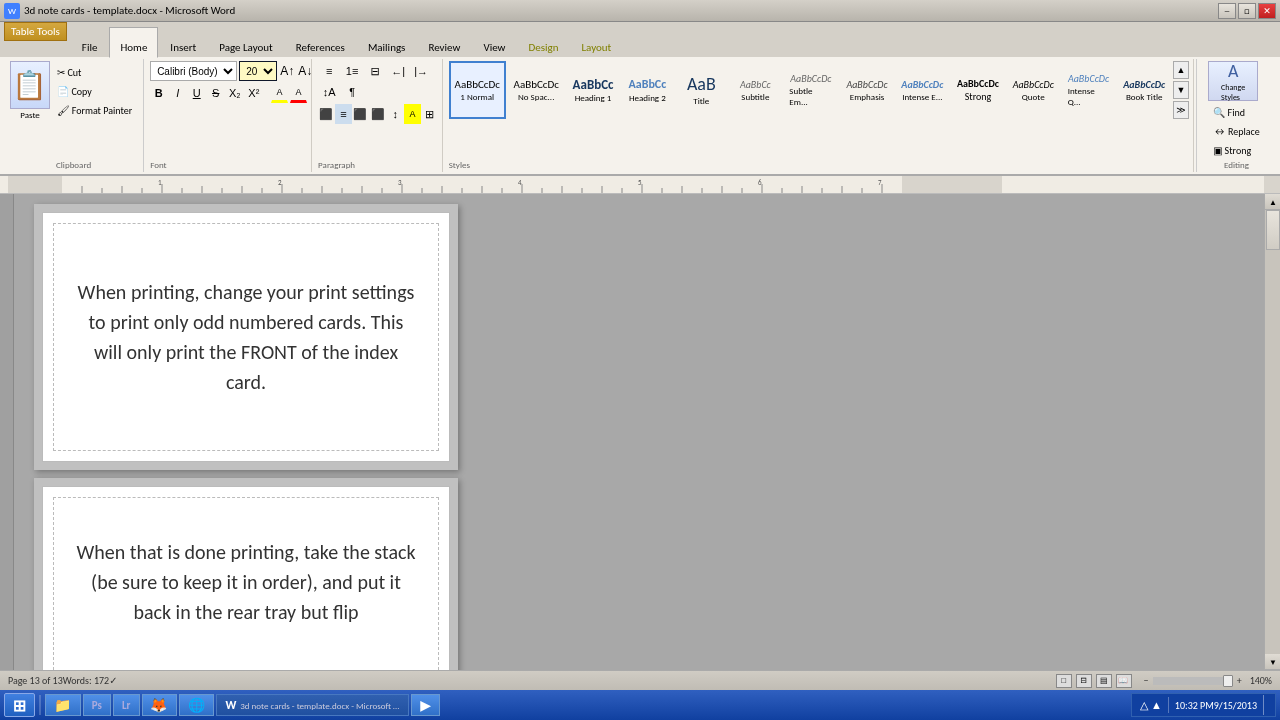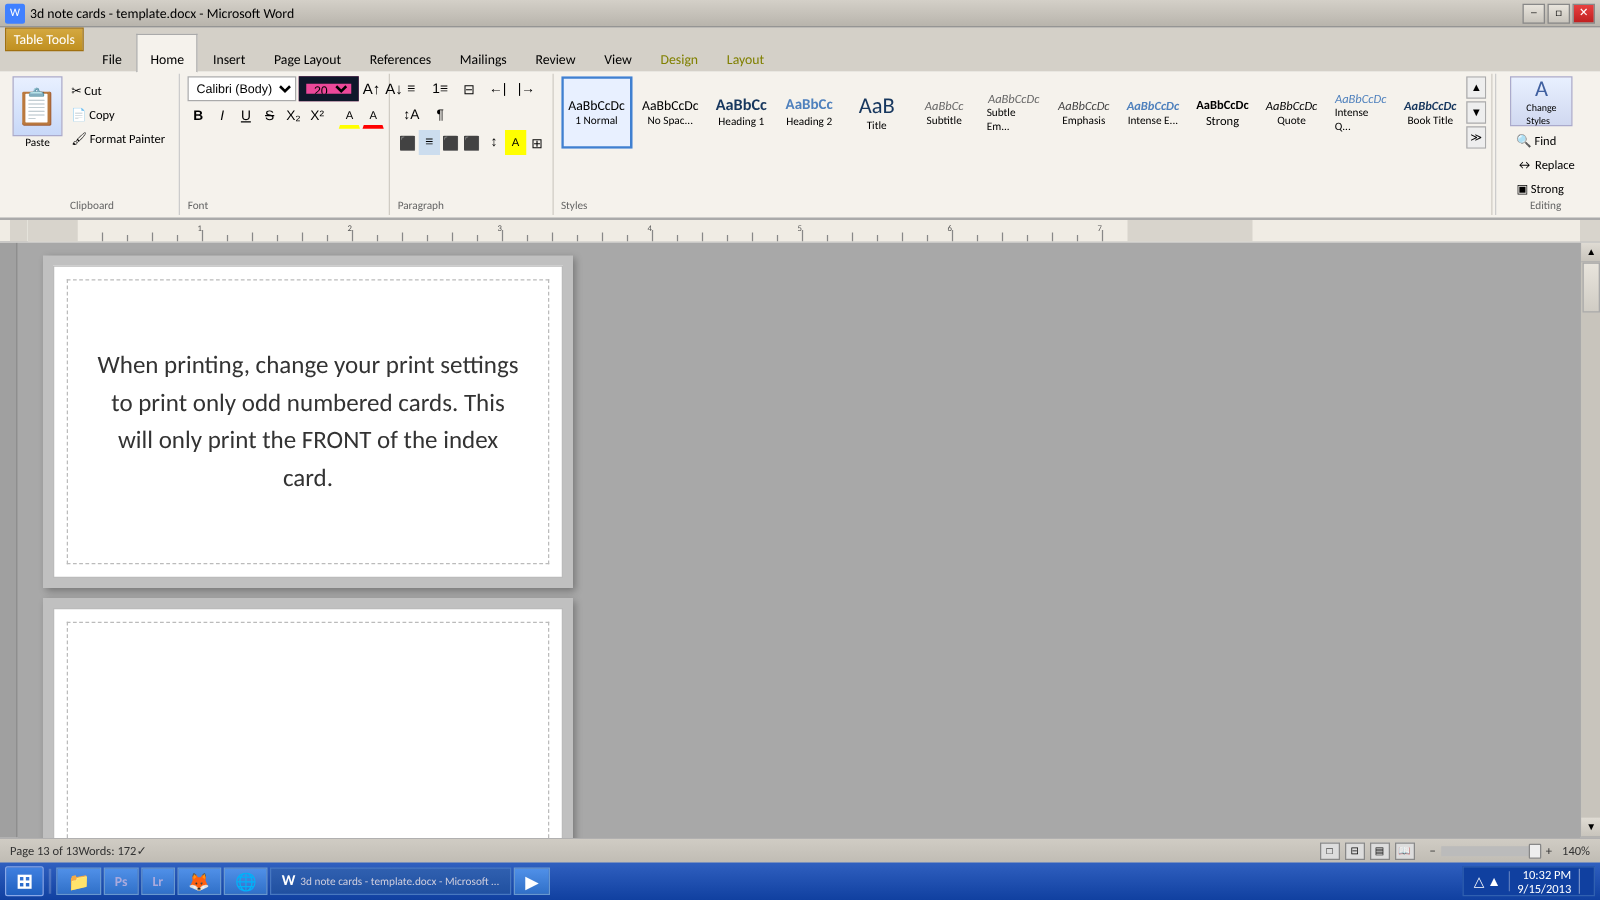--- a/index.html
+++ b/index.html
@@ -73,22 +73,22 @@
       height: 20px;
       font-size: 10px;
       border: 1px solid #aaa;
       background: white;
       padding: 0 2px;
       width: 100px;
     }
     .font-size-select {
       height: 20px;
       font-size: 10px;
-      border: 6px solid #0f172a;
-      background: #ec4899;
+      border: 1px solid #0f172a;
+      background: #fef9c3;
       padding: 0 2px;
       width: 60px;
     }
     .fmt-btn {
       width: 22px;
       height: 20px;
       border: 1px solid transparent;
       background: transparent;
       font-size: 11px;
       cursor: pointer;
@@ -542,20 +542,21 @@
           </div>
         </div>
 
       </div>
 
       <div style="display:flex; gap:8px;">
 
         <div style="background:#c0c0c0; padding:8px; box-shadow: 2px 2px 6px rgba(0,0,0,0.3);">
           <div style="background:white; width:408px; min-height:250px; border:1px solid #bbb; position:relative; display:flex; align-items:flex-start; justify-content:center;">
             <div style="position:absolute; top:10px; left:10px; right:10px; bottom:10px; border:1px dashed #bbb;"></div>
+            <div style="font-family:'Calibri','Segoe UI',sans-serif; font-size:20px; color:#333; text-align:center; line-height:1.5; z-index:1; padding:30px; padding-top:50px;">When that is done printing, take the stack (be sure to keep it in order), and put it back in the rear tray but flip</div>
           </div>
         </div>
 
       </div>
     </div>
 
     <div class="right-scrollbar">
       <div class="scroll-btn">▲</div>
       <div class="scroll-track">
         <div class="scroll-thumb"></div>
@@ -611,21 +612,21 @@
     </div>
     <div class="taskbar-btn">
       <span style="font-size:14px;">▶</span>
     </div>
 
     <div class="taskbar-spacer"></div>
 
     <div class="taskbar-tray">
       <span style="font-size:11px;">△ ▲</span>
       <span style="width:1px; background:rgba(255,255,255,0.3); height:16px;"></span>
-      <div style="display:flex; flex-direction:column; align-items:flex-end; line-height:1.1;">
+      <div style="display:flex; flex-direction:row; align-items:center; line-height:1.1;">
         <span>10:32 PM</span>
         <span>9/15/2013</span>
       </div>
       <span style="width:4px; border-left:1px solid rgba(255,255,255,0.4); height:20px; cursor:pointer;"></span>
     </div>
   </div>
 
 </div>
 
 </body></html>

